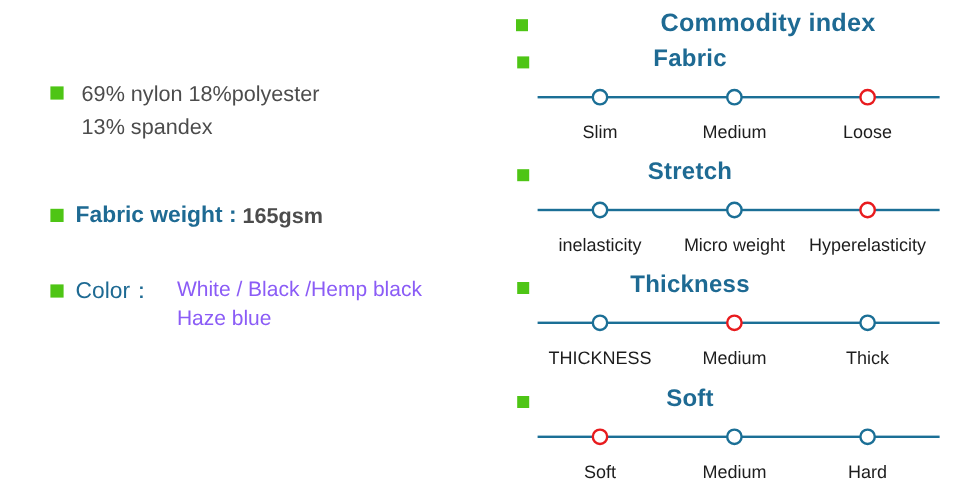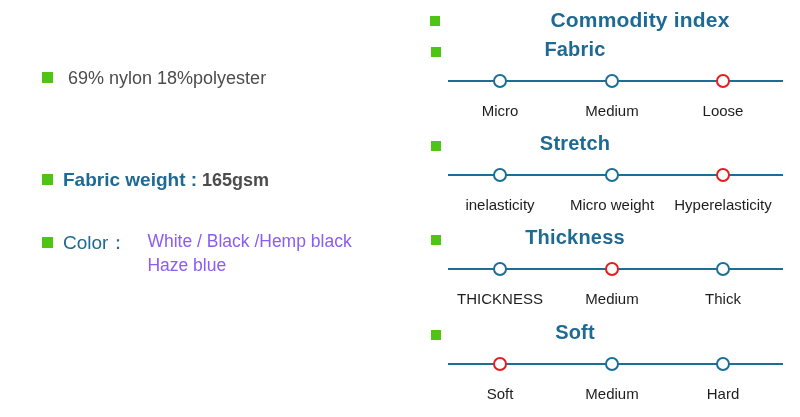--- a/index.html
+++ b/index.html
@@ -75,20 +75,21 @@
 <body>
 
 <div class="stage">
 
   <div>
 
     <div class="spec spec-1">
       <span class="bullet"></span>
       <div class="spec-values">
         <div>69% nylon 18%polyester</div>
+        <div>13% spandex</div>
       </div>
     </div>
 
     <div class="spec spec-2">
       <span class="bullet"></span>
       <span class="spec-label">Fabric weight :</span>
       <div class="spec-values">
         <div>165gsm</div>
       </div>
     </div>
@@ -115,21 +116,21 @@
       <div class="slider-head">
         <span class="bullet"></span>
         <h2 class="slider-title">Fabric</h2>
       </div>
       <div class="track">
         <span class="dot" style="left:52px"></span>
         <span class="dot" style="left:164px"></span>
         <span class="dot selected" style="left:275px"></span>
       </div>
       <div class="opts">
-        <span class="opt" style="left:80px">Micro</span>
+        <span class="opt" style="left:80px">Slim</span>
         <span class="opt" style="left:192px">Medium</span>
         <span class="opt" style="left:303px">Loose</span>
       </div>
     </section>
 
     <section class="slider-block s1">
       <div class="slider-head">
         <span class="bullet"></span>
         <h2 class="slider-title">Stretch</h2>
       </div>

